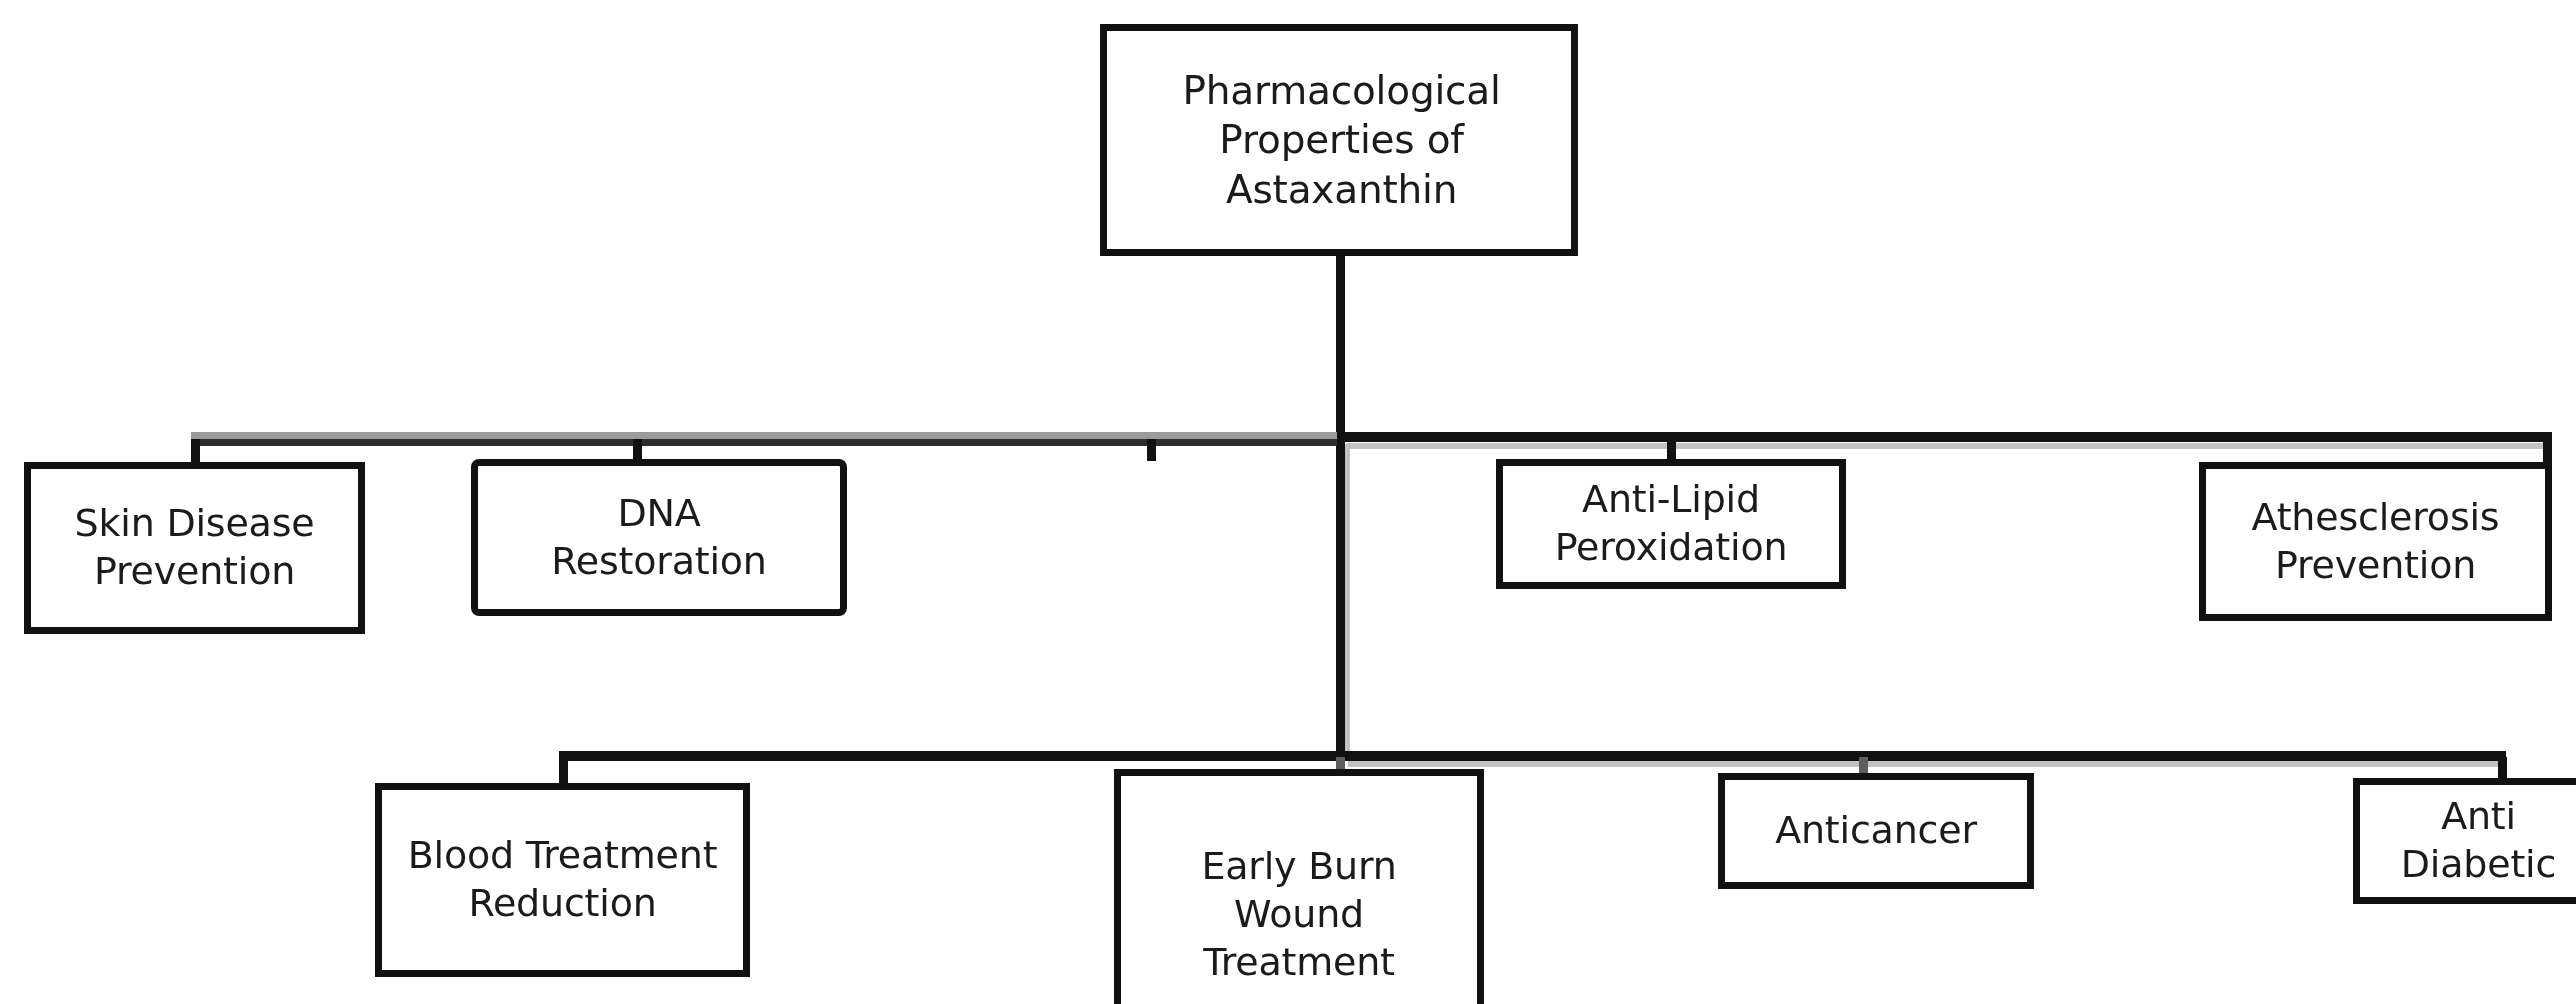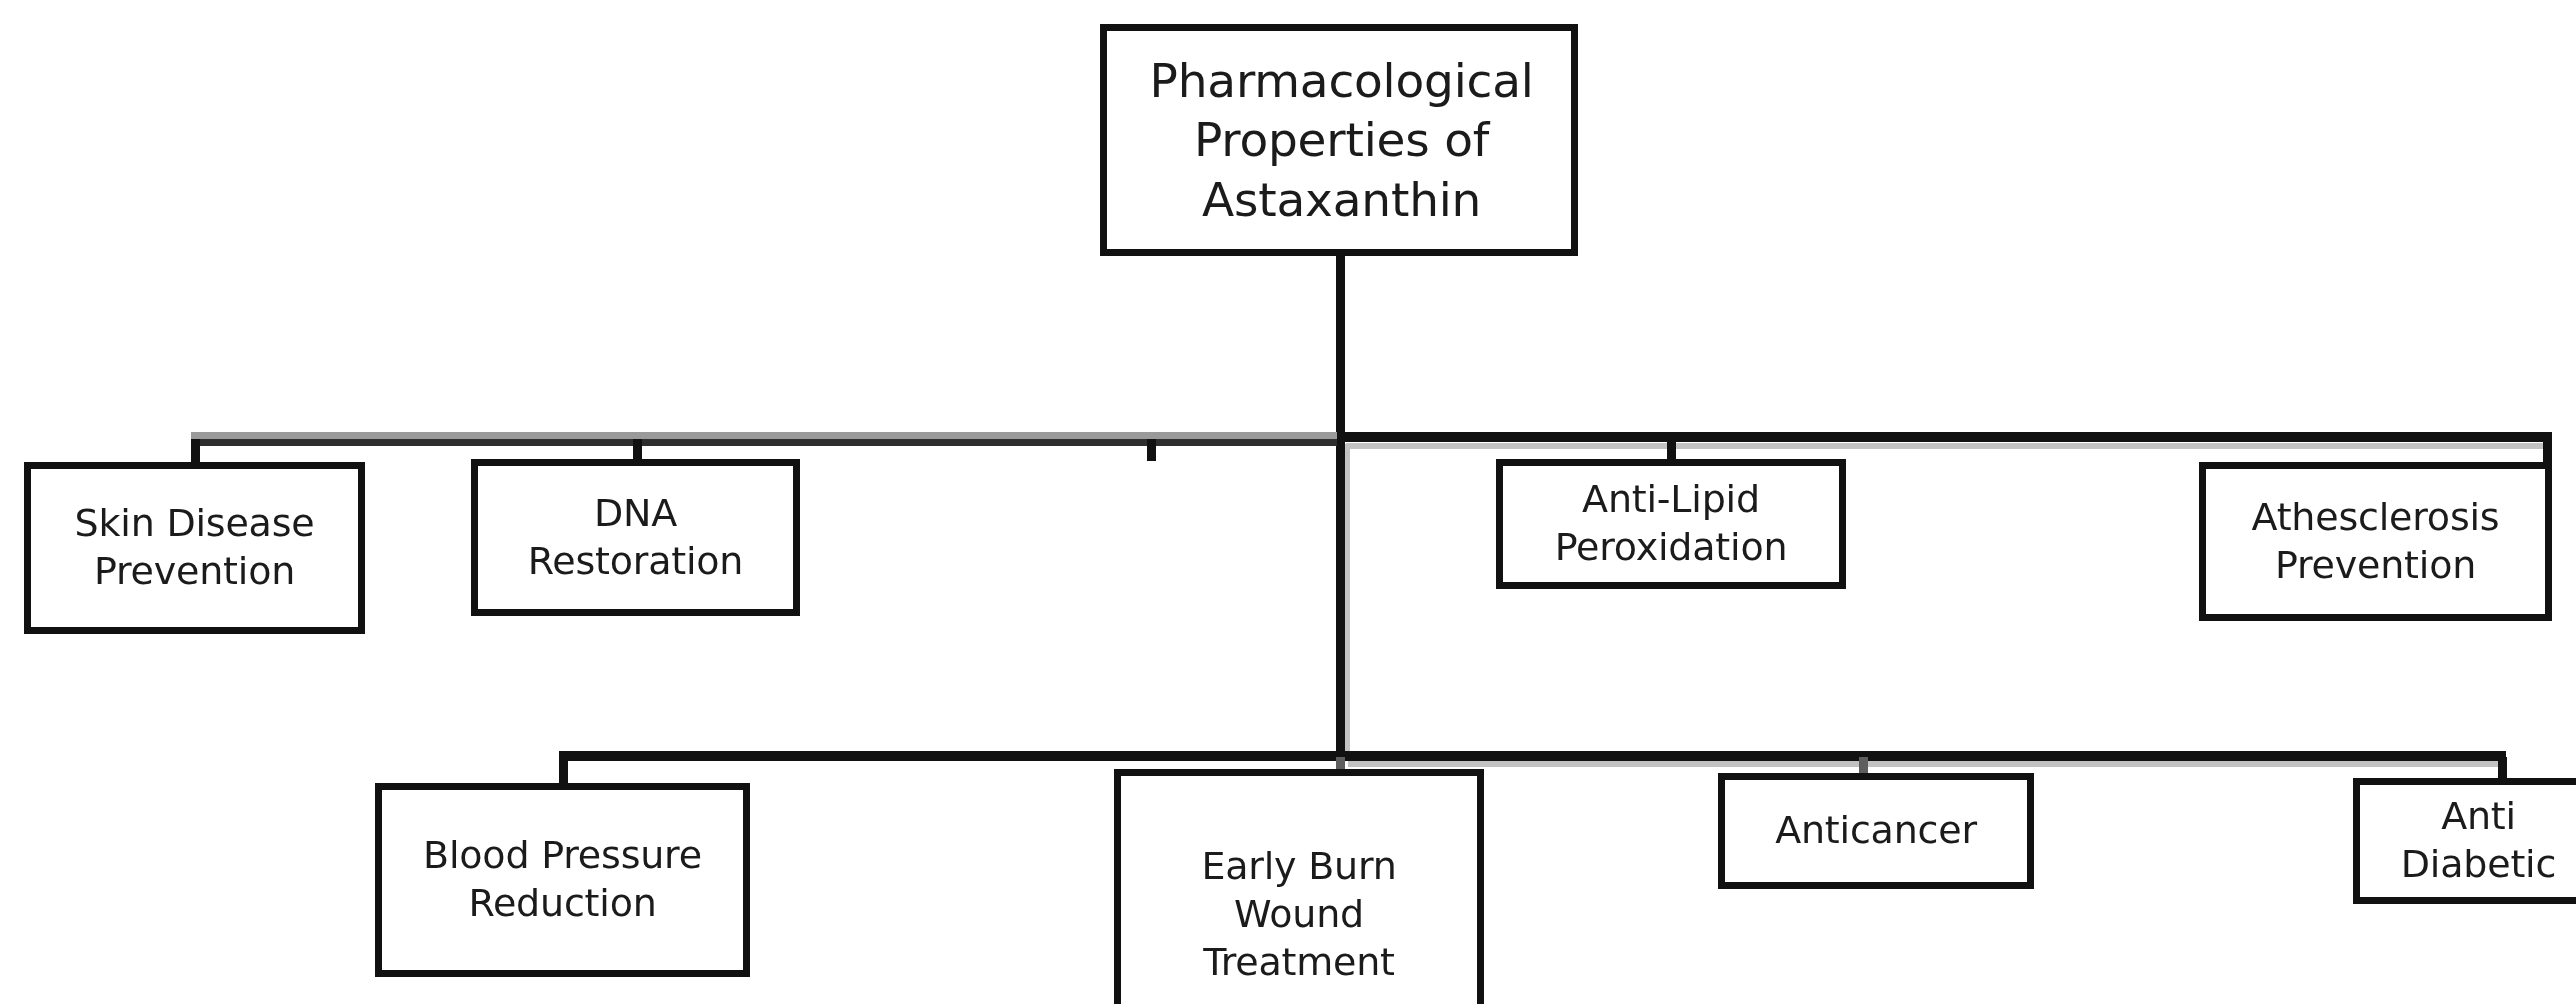--- a/index.html
+++ b/index.html
@@ -30,21 +30,21 @@
     letter-spacing: -0.2px;
     white-space: pre-line;
     padding: 1.7px 6.8px;
   }
   .node-label {
     display: block;
     width: 100%;
     white-space: pre-line;
   }
   .root-node {
-    font-size: 47px;
+    font-size: 39px;
     padding-left: 12px;
   }
   .branch-node {
     font-size: 38px;
   }
   .connector {
     position: absolute;
     background: #111111;
   }
   .connector.soft {
@@ -84,21 +84,21 @@
   <div class="connector" style="left:633px; top:439px; width:9.4px; height:22px;"></div>
   <div class="connector" style="left:1147px; top:439px; width:9.4px; height:22px;"></div>
   <div class="connector" style="left:1667px; top:439px; width:9.4px; height:22px;"></div>
   <div class="connector" style="left:2543px; top:439px; width:9.4px; height:25.6px;"></div>
 
   <div class="node branch-node" style="left:24px; top:462px; width:341px; height:172px;">
     <span class="node-label">Skin Disease
 Prevention</span>
   </div>
 
-  <div class="node branch-node" style="left:471px; top:459px; width:329px; height:157px;">
+  <div class="node branch-node" style="left:471px; top:459px; width:376px; height:157px;border-radius:8px;">
     <span class="node-label">DNA
 Restoration</span>
   </div>
 
 
   <div class="node branch-node" style="left:1496px; top:459px; width:350px; height:130px;justify-content:center;">
     <span class="node-label">Anti-Lipid
 Peroxidation</span>
   </div>
 
@@ -110,21 +110,21 @@
   <div class="connector" style="left:559px; top:751px; width:779px; height:10.2px;"></div>
   <div class="connector" style="left:1337px; top:751px; width:1169px; height:10.2px;"></div>
   <div class="connector softest" style="left:1348px; top:761px; width:1157px; height:6px;"></div>
 
   <div class="connector" style="left:559px; top:757px; width:9.4px; height:27px;"></div>
   <div class="connector soft" style="left:1336px; top:757px; width:9.4px; height:22px;"></div>
   <div class="connector soft" style="left:1859px; top:757px; width:9.4px; height:24px;"></div>
   <div class="connector" style="left:2498px; top:757px; width:9.4px; height:25.6px;"></div>
 
   <div class="node branch-node" style="left:375px; top:783px; width:375px; height:194px;">
-    <span class="node-label">Blood Pressure
+    <span class="node-label">Blood Treatment
 Reduction</span>
   </div>
 
   <div class="node branch-node" style="left:1114px; top:769px; width:370px; height:292px;justify-content:flex-end;">
     <span class="node-label">Early Burn
 Wound
 Treatment</span>
   </div>
 
   <div class="node branch-node" style="left:1718px; top:773px; width:316px; height:116px;">

